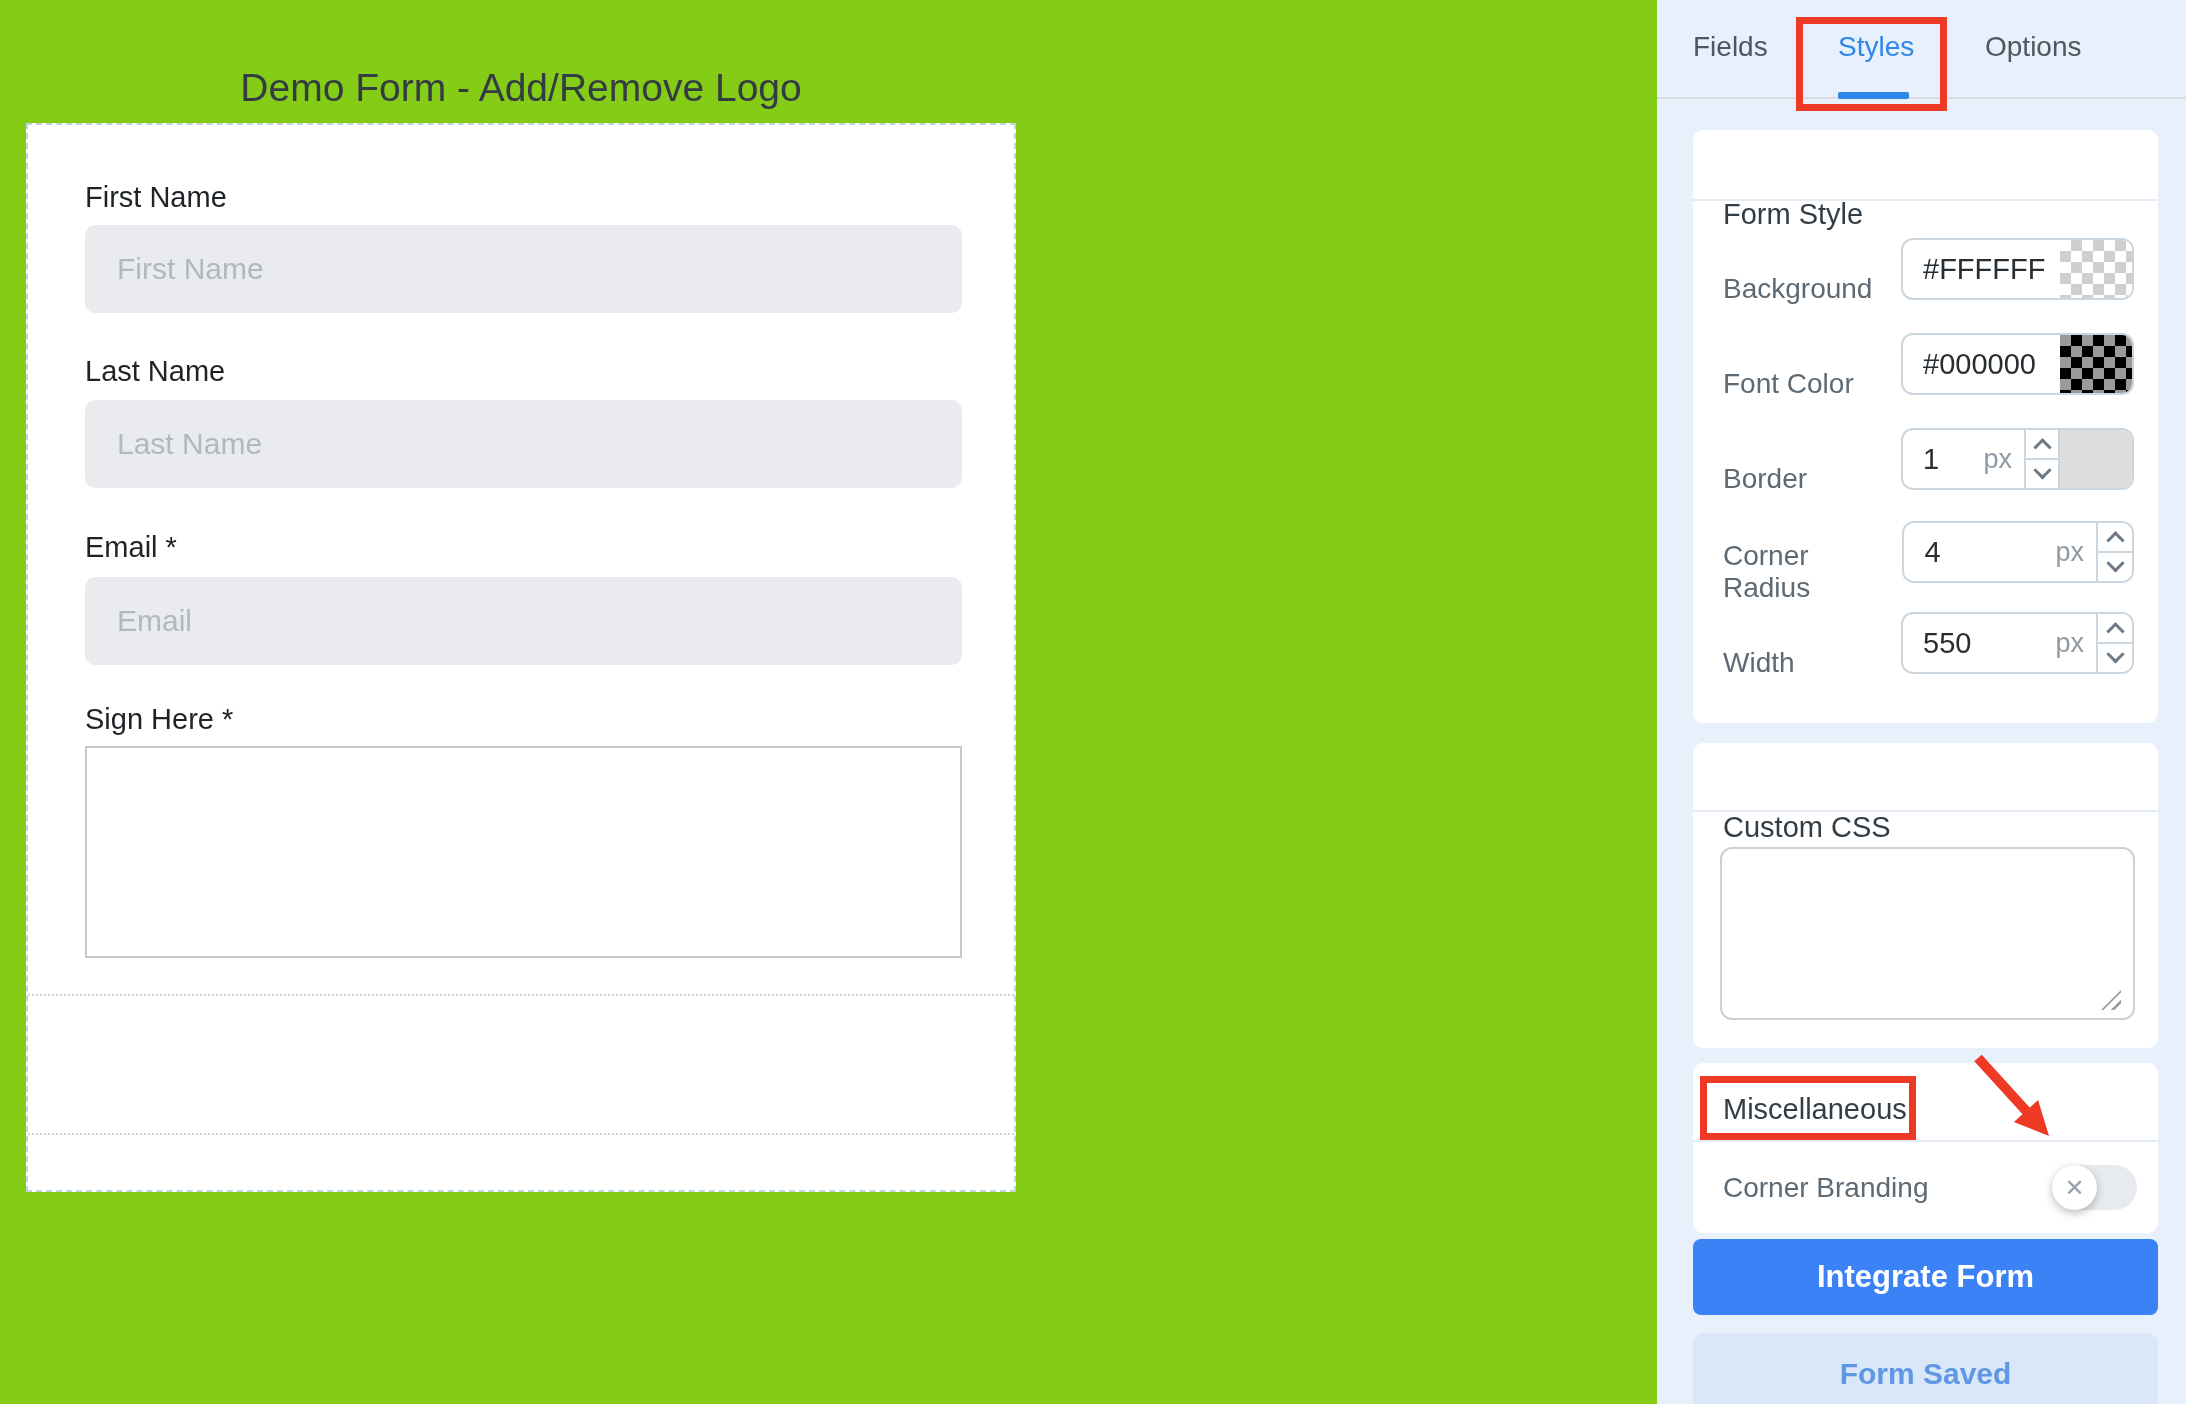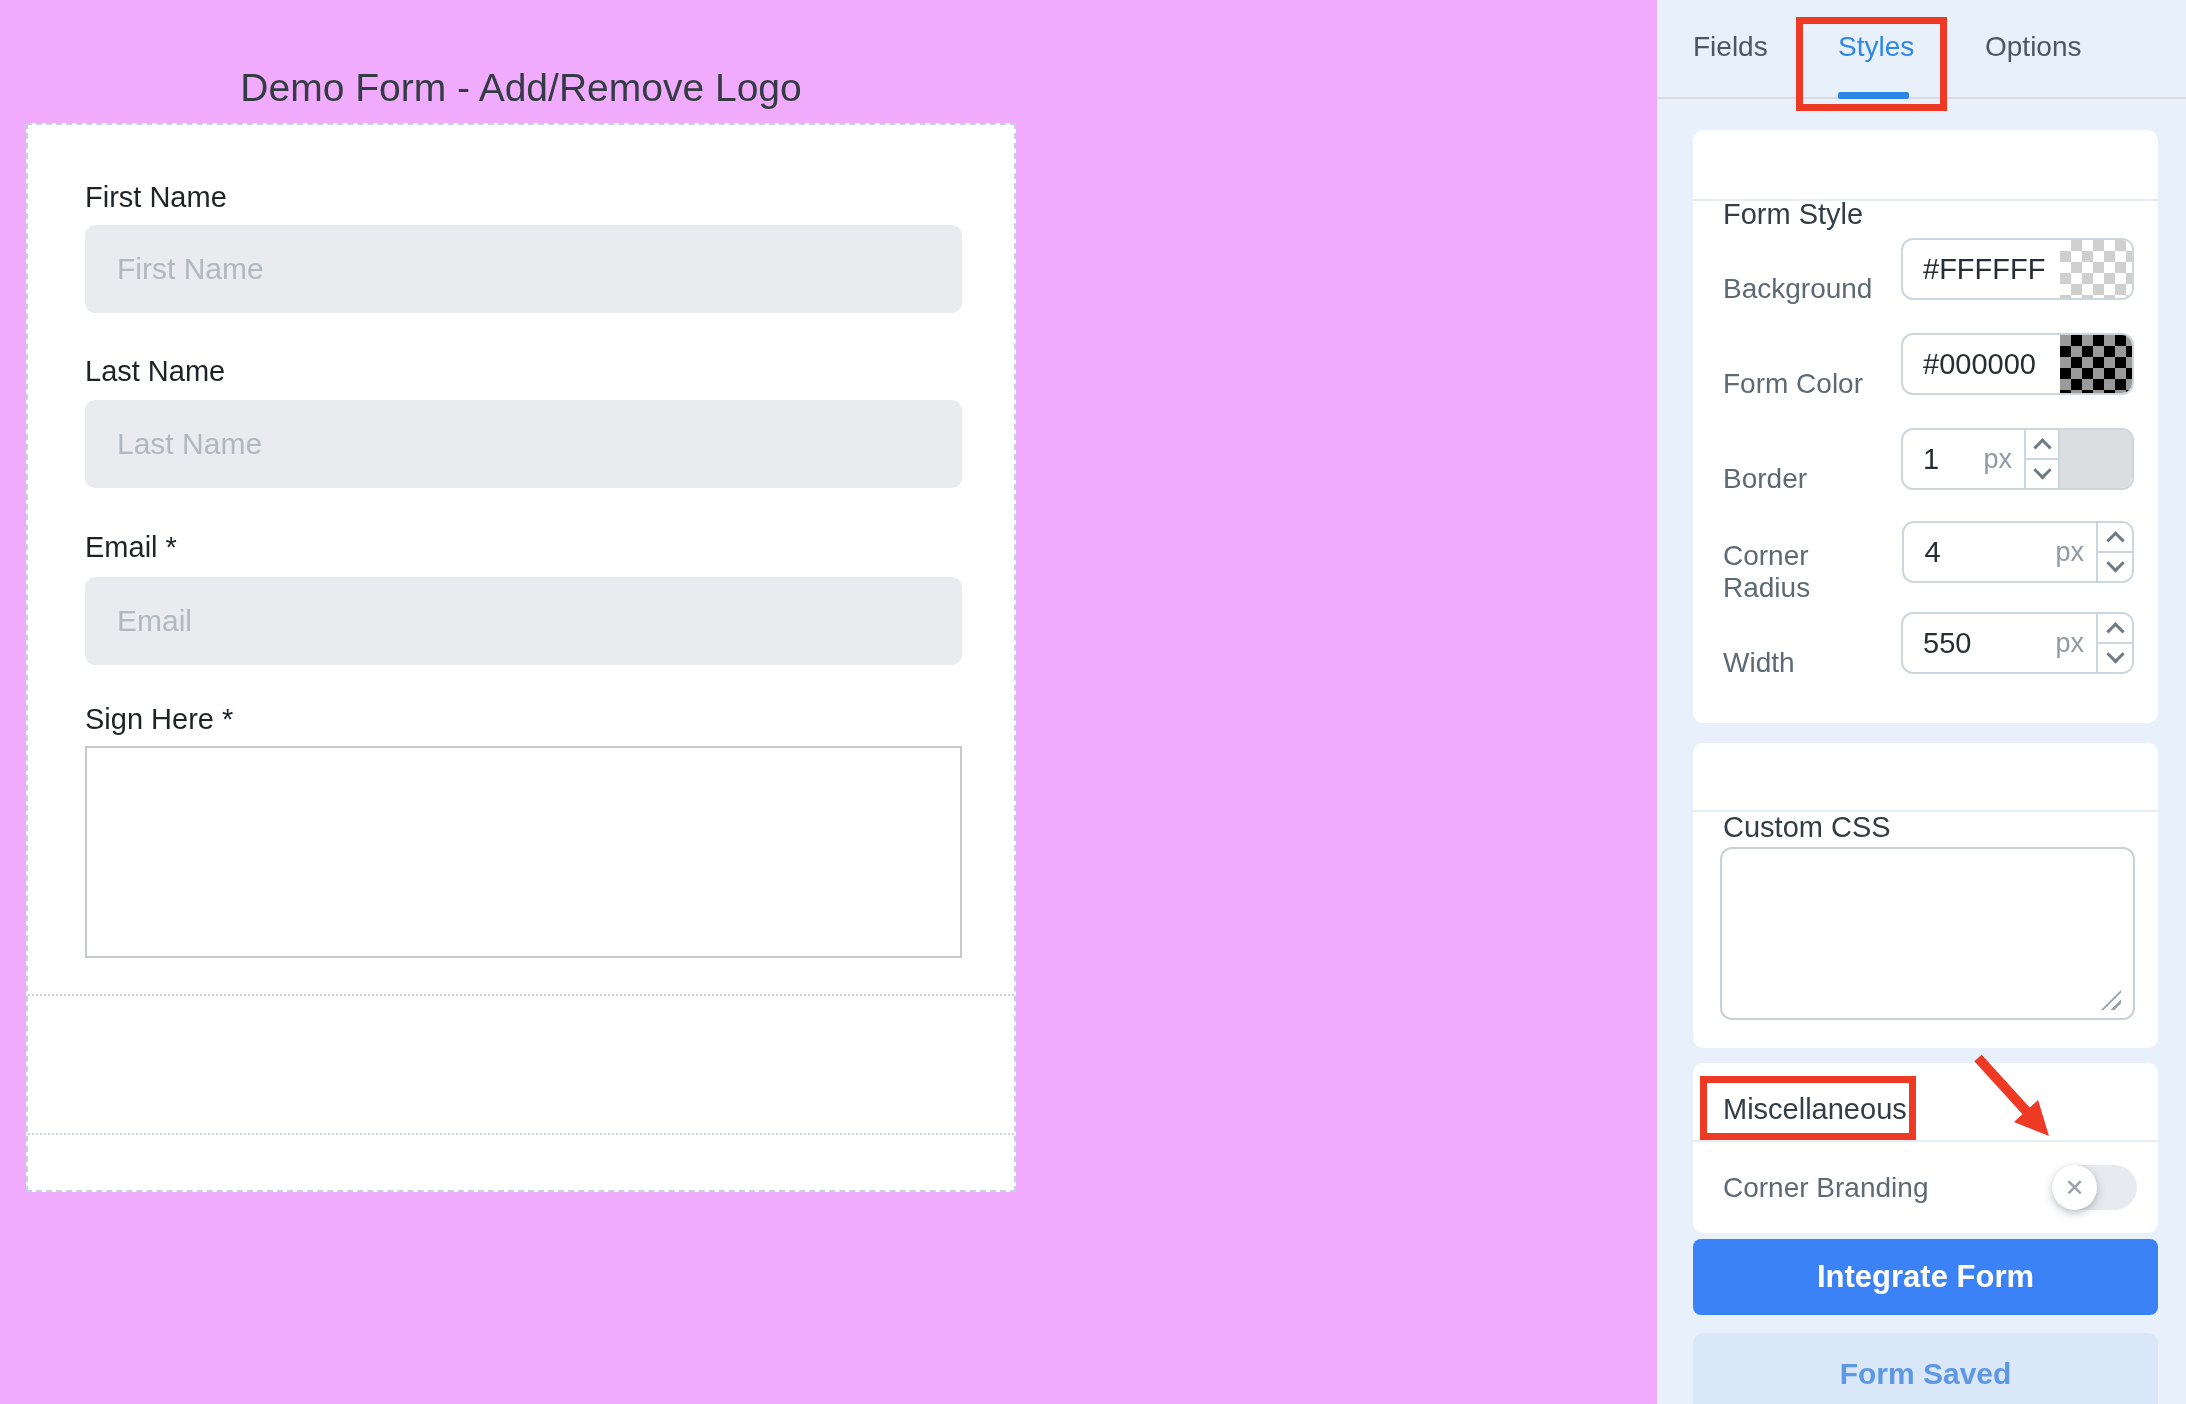--- a/index.html
+++ b/index.html
@@ -4,21 +4,21 @@
 <style>
   * { margin:0; padding:0; box-sizing:border-box; }
   html,body { width:2186px; height:1404px; overflow:hidden; }
   body {
     font-family:"Liberation Sans","DejaVu Sans",sans-serif;
     background:#f0f5f8;
     position:relative;
   }
 
   
-  .main { position:absolute; left:0; top:0; width:1657px; height:1404px; background:#f0abfc; }
+  .main { position:absolute; left:0; top:0; width:1657px; height:1404px; background:#84cc16; }
   .form-title {
     position:absolute; left:26px; top:66px; width:990px;
     text-align:center; font-size:39px; font-weight:400; color:#343c43;
   }
   .form-box {
     position:absolute; left:26px; top:123px; width:990px; height:1069px;
     background:#ffffff; border:2px dashed #c1d3df;
   }
   .f-label {
     position:absolute; left:57px; font-size:29px; color:#1e2327; font-weight:400;
@@ -193,21 +193,21 @@
 
     <div class="fs-row row-bg">
       <span class="fs-label">Background</span>
       <div class="ctrl">
         <span class="ctrl-value">#FFFFFF</span>
         <span class="swatch checker-light"></span>
       </div>
     </div>
 
     <div class="fs-row row-fc">
-      <span class="fs-label">Form Color</span>
+      <span class="fs-label">Font Color</span>
       <div class="ctrl">
         <span class="ctrl-value">#000000</span>
         <span class="swatch checker-dark"></span>
       </div>
     </div>
 
     <div class="fs-row row-bd">
       <span class="fs-label">Border</span>
       <div class="ctrl">
         <span class="ctrl-value">1</span>

